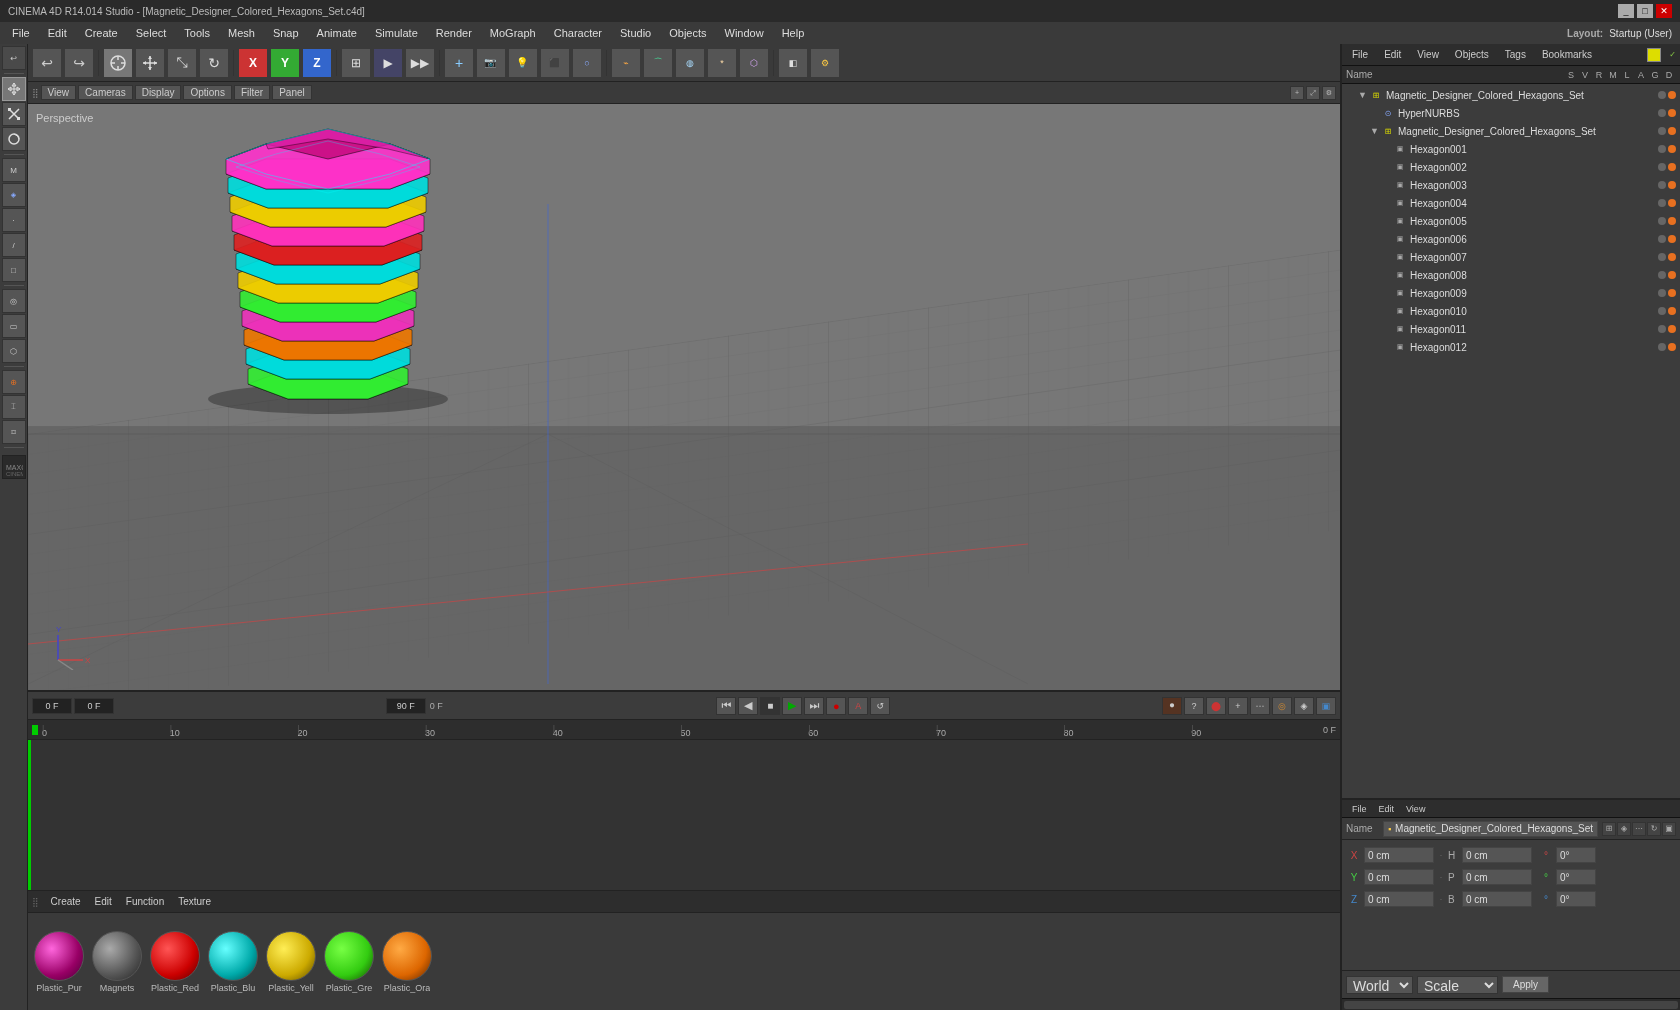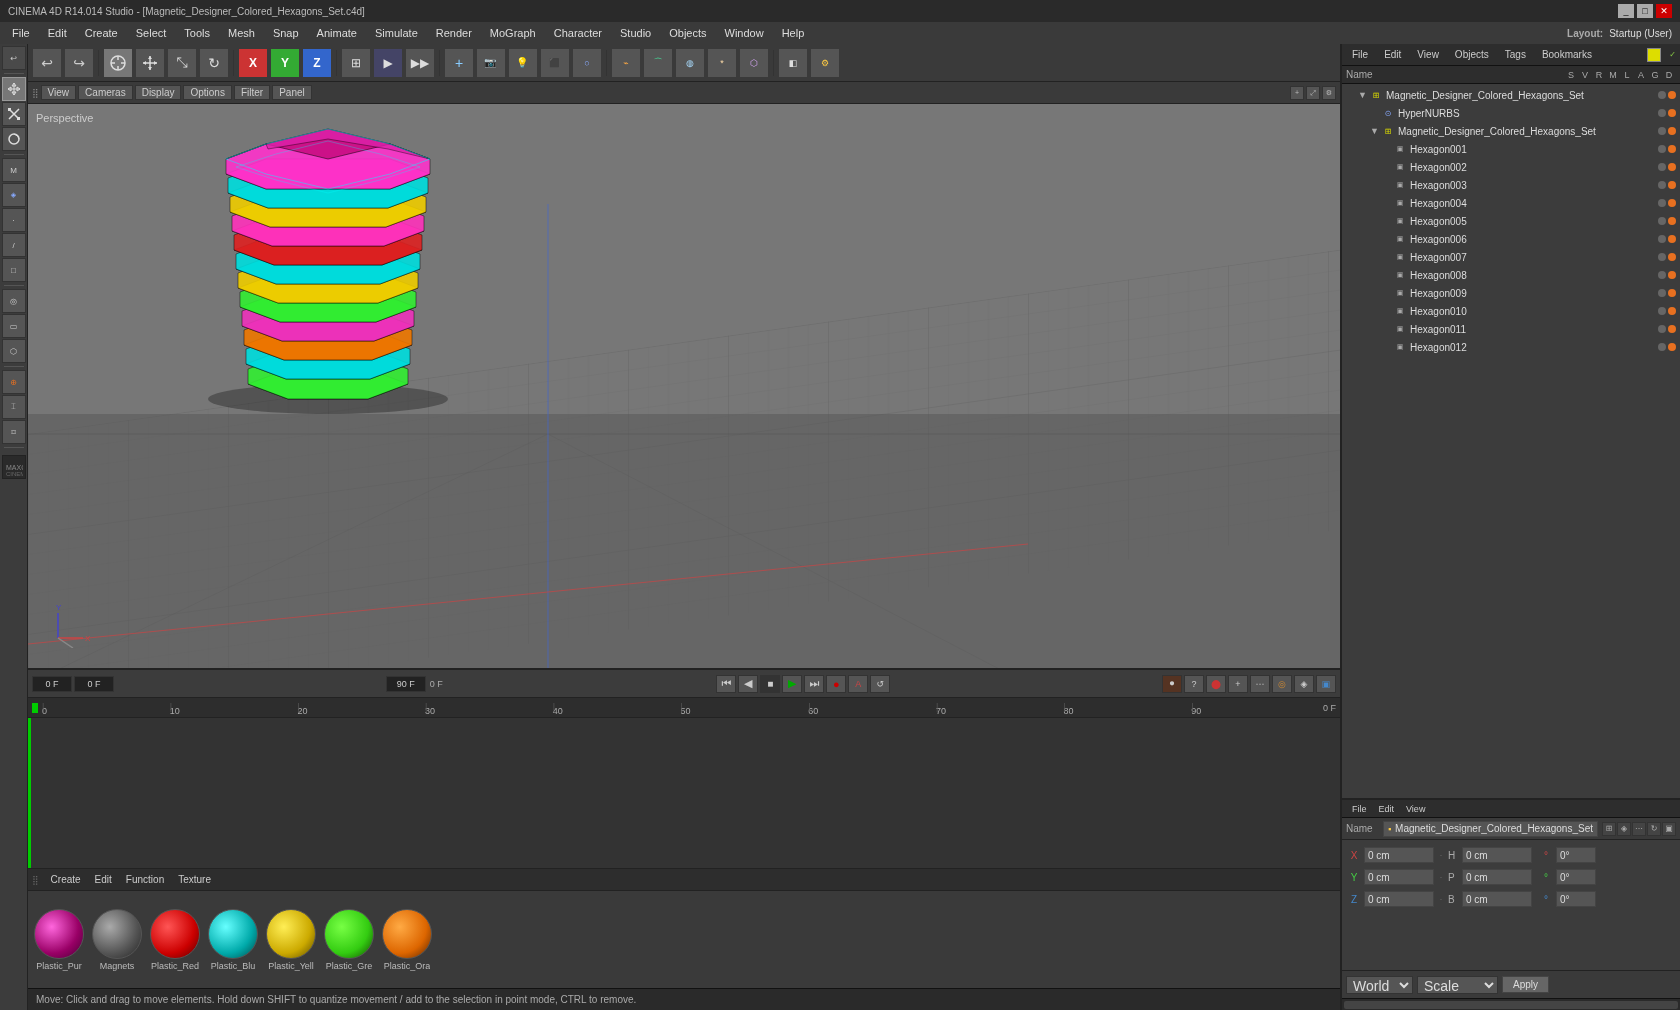--- a/index.html
+++ b/index.html
@@ -592,23 +592,20 @@
           <span class="material-label">Plastic_Gre</span>
         </div>
         <div class="material-item">
           <div class="material-sphere" style="background: radial-gradient(circle at 35% 35%, #ffaa44, #dd6600 60%, #552200);">
           </div>
           <span class="material-label">Plastic_Ora</span>
         </div>
       </div>
     </div>
 
-    <div id="status-bar">
-      <span>Move: Click and drag to move elements. Hold down SHIFT to quantize movement / add to the selection in point mode, CTRL to remove.</span>
-    </div>
 
   </div>
 
   <div id="right-panel">
 
     <div id="right-top">
       <div id="right-top-toolbar">
         <span class="rt-btn">File</span>
         <span class="rt-btn">Edit</span>
         <span class="rt-btn">View</span>

